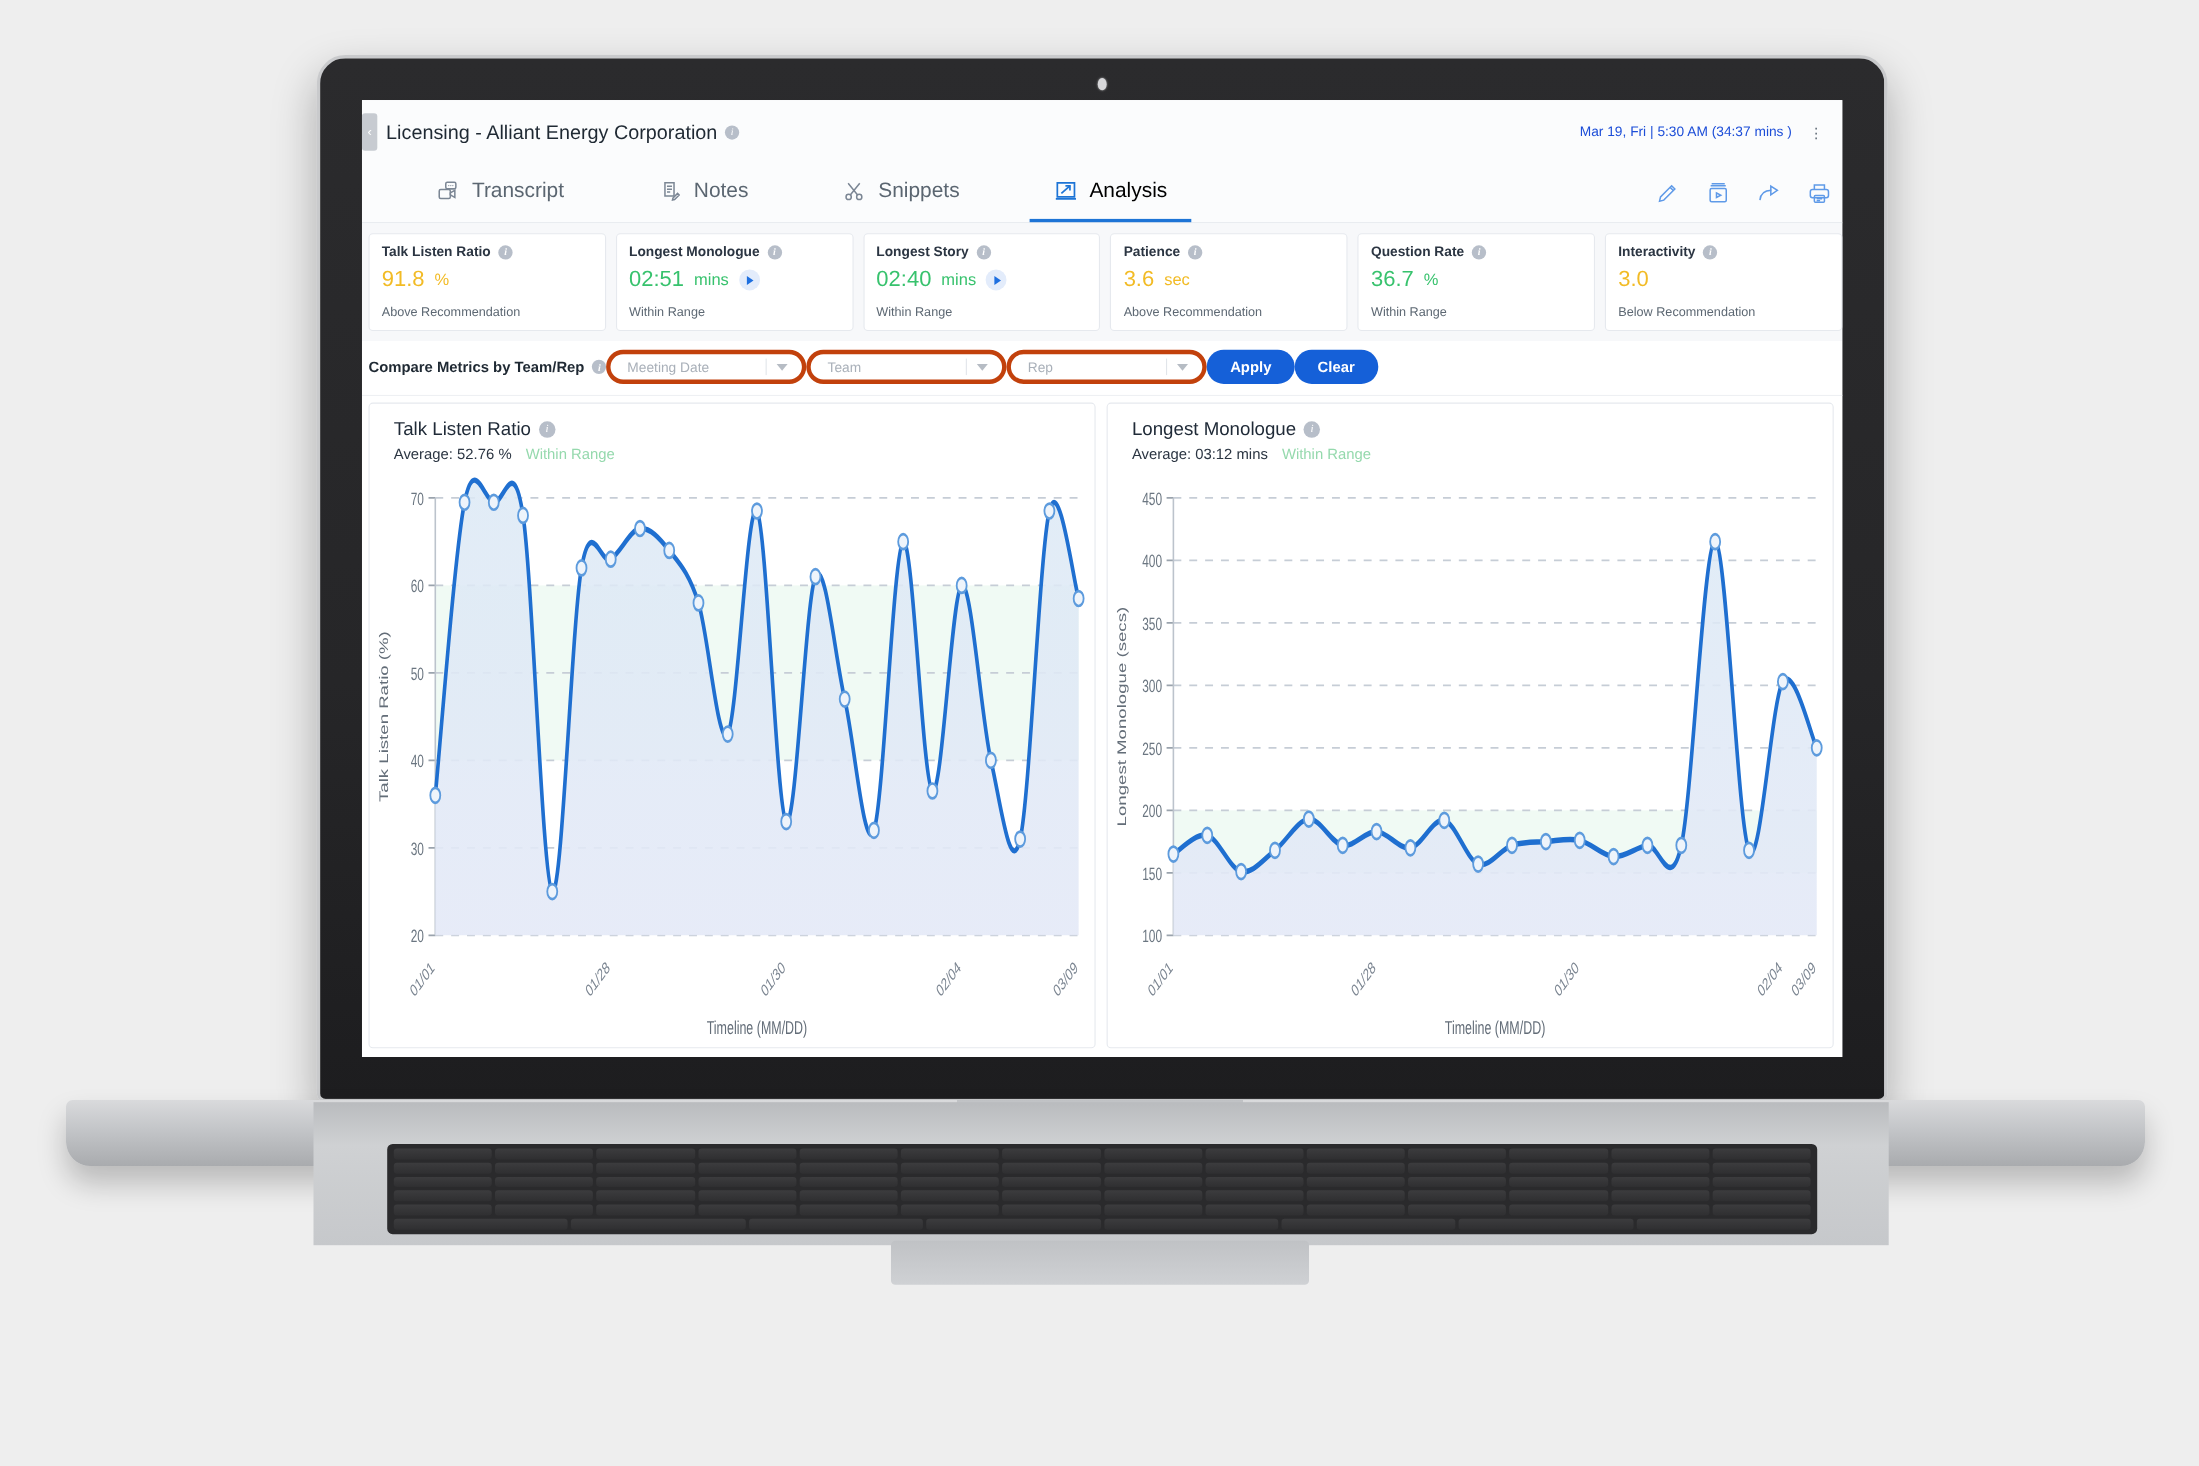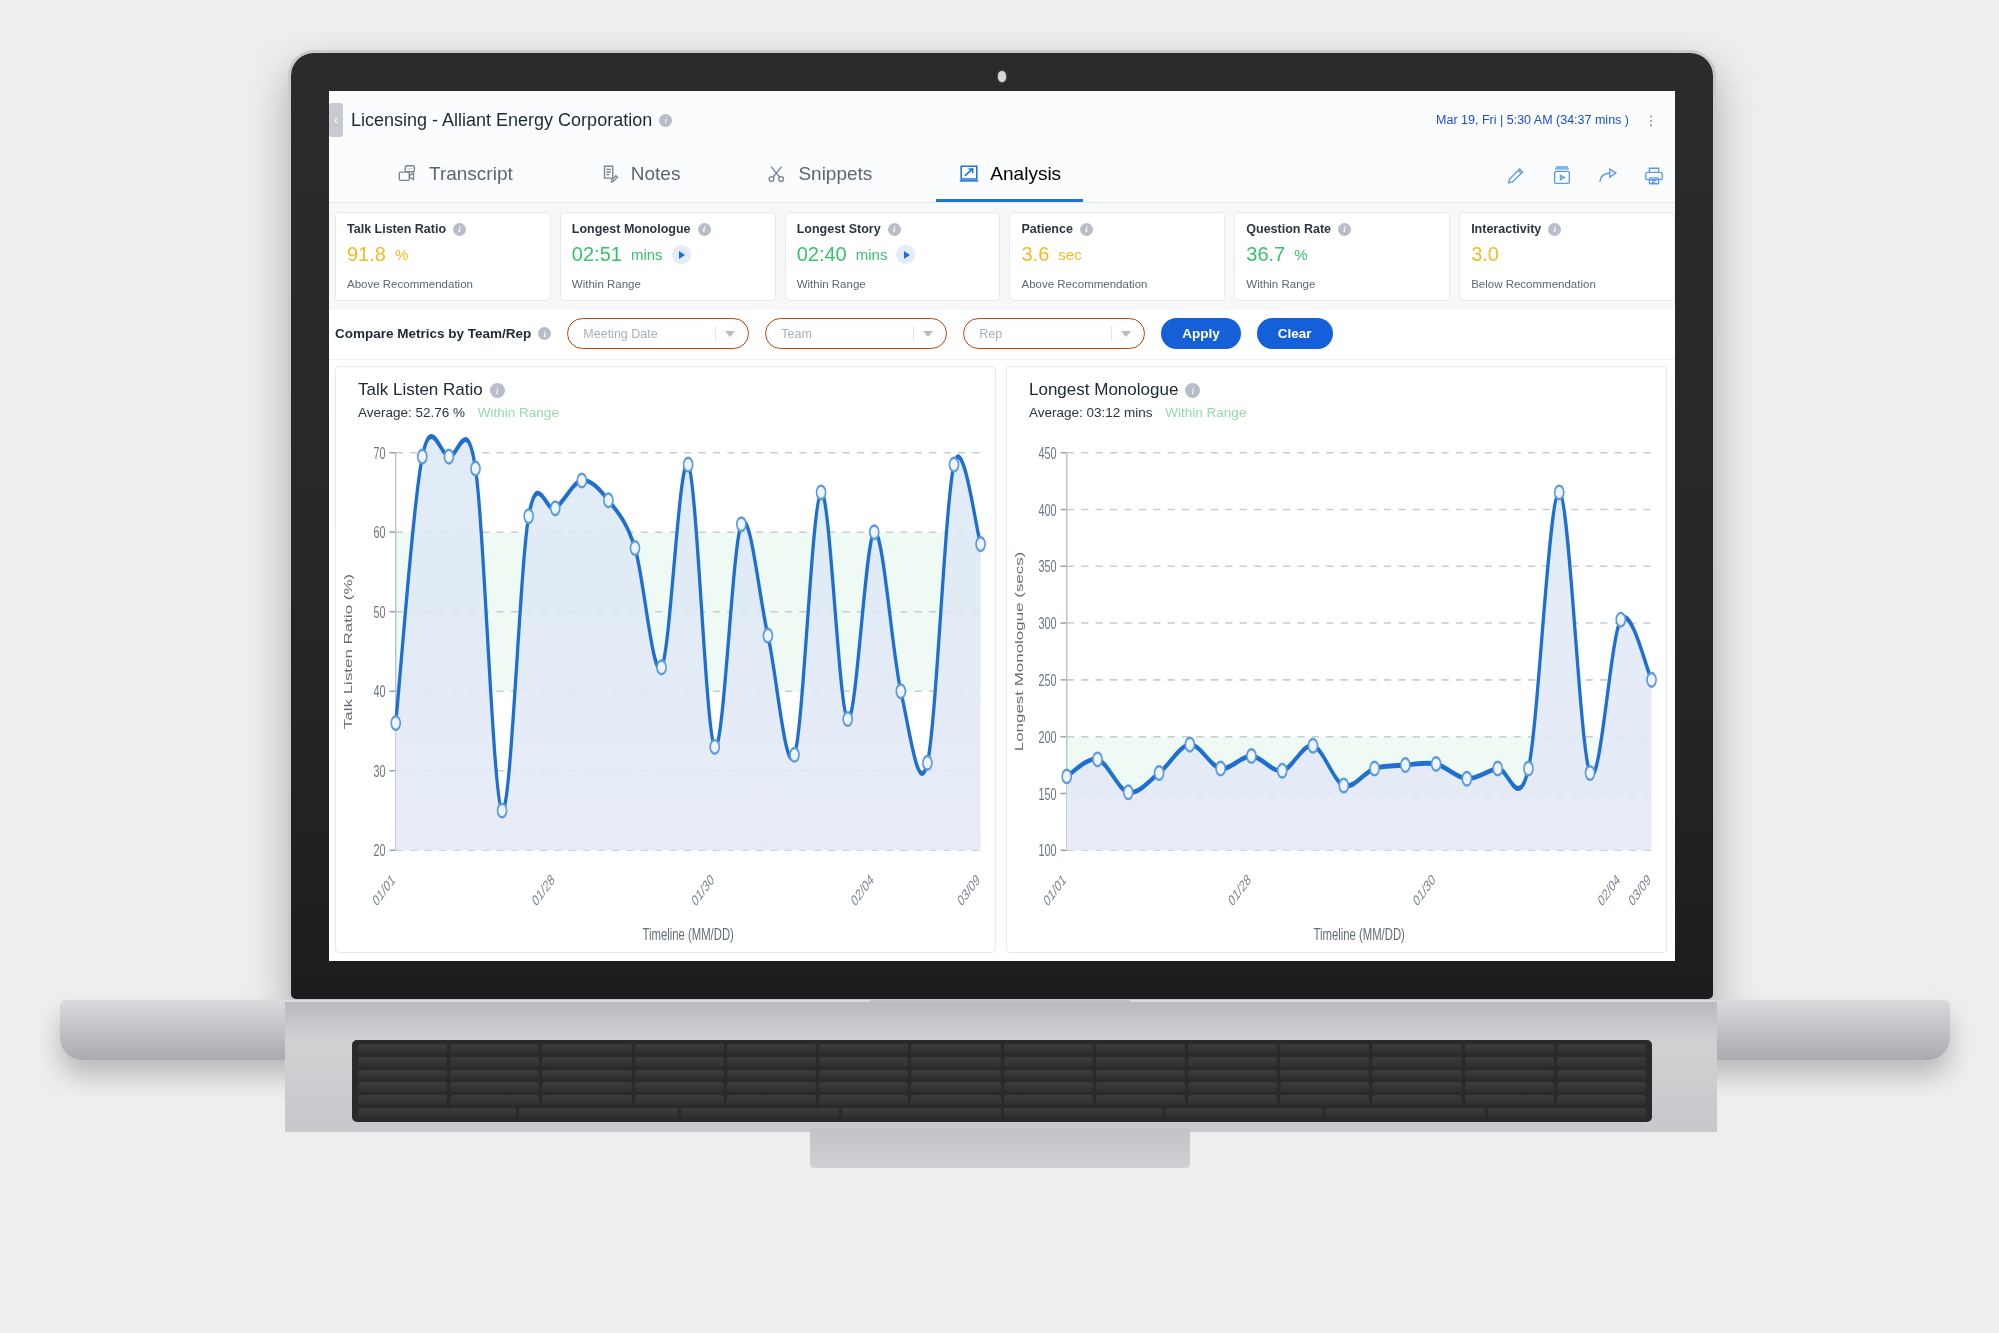--- a/index.html
+++ b/index.html
@@ -139,30 +139,30 @@
   }
   .play i {
     width: 0; height: 0; border-left: 6px solid #1d6fe0;
     border-top: 4px solid transparent; border-bottom: 4px solid transparent;
     margin-left: 2px; display: block;
   }
   .card-sub { font-size: 11.5px; color: #5d6873; white-space: nowrap; margin-top: 12px; }
 
   
   .filters {
-    display: flex; align-items: center; gap: 16px;
+    display: flex; align-items: center; gap: 0;
     padding: 8px 10px 10px 6px; background: #fff;
     border-bottom: 1px solid #eef0f3;
   }
   .filters-label {
     font-size: 13.5px; font-weight: bold; color: #1f2933;
     display: flex; align-items: center; white-space: nowrap;
   }
   .select {
-    width: 182px; height: 31px; border: 1px solid #c2410c; border-radius: 16px;
+    width: 182px; height: 31px; border: 4px solid #c2410c; border-radius: 16px;
     display: flex; align-items: center; padding: 0 4px 0 15px; background: #fff;
   }
   .select .ph { flex: 1; font-size: 12.5px; color: #a9b0b9; }
   .sep { width: 1px; height: 15px; background: #e1e5ea; margin-right: 9px; }
   .caret { width: 0; height: 0; border-left: 5px solid transparent; border-right: 5px solid transparent;
            border-top: 6px solid #b6bcc4; margin-right: 9px; }
   .btn {
     height: 31px; padding: 0 21px; border-radius: 16px; border: none;
     background: #1560d8; color: #fff; font-size: 13.5px; font-weight: bold;
     font-family: "Liberation Sans", sans-serif; cursor: pointer;

